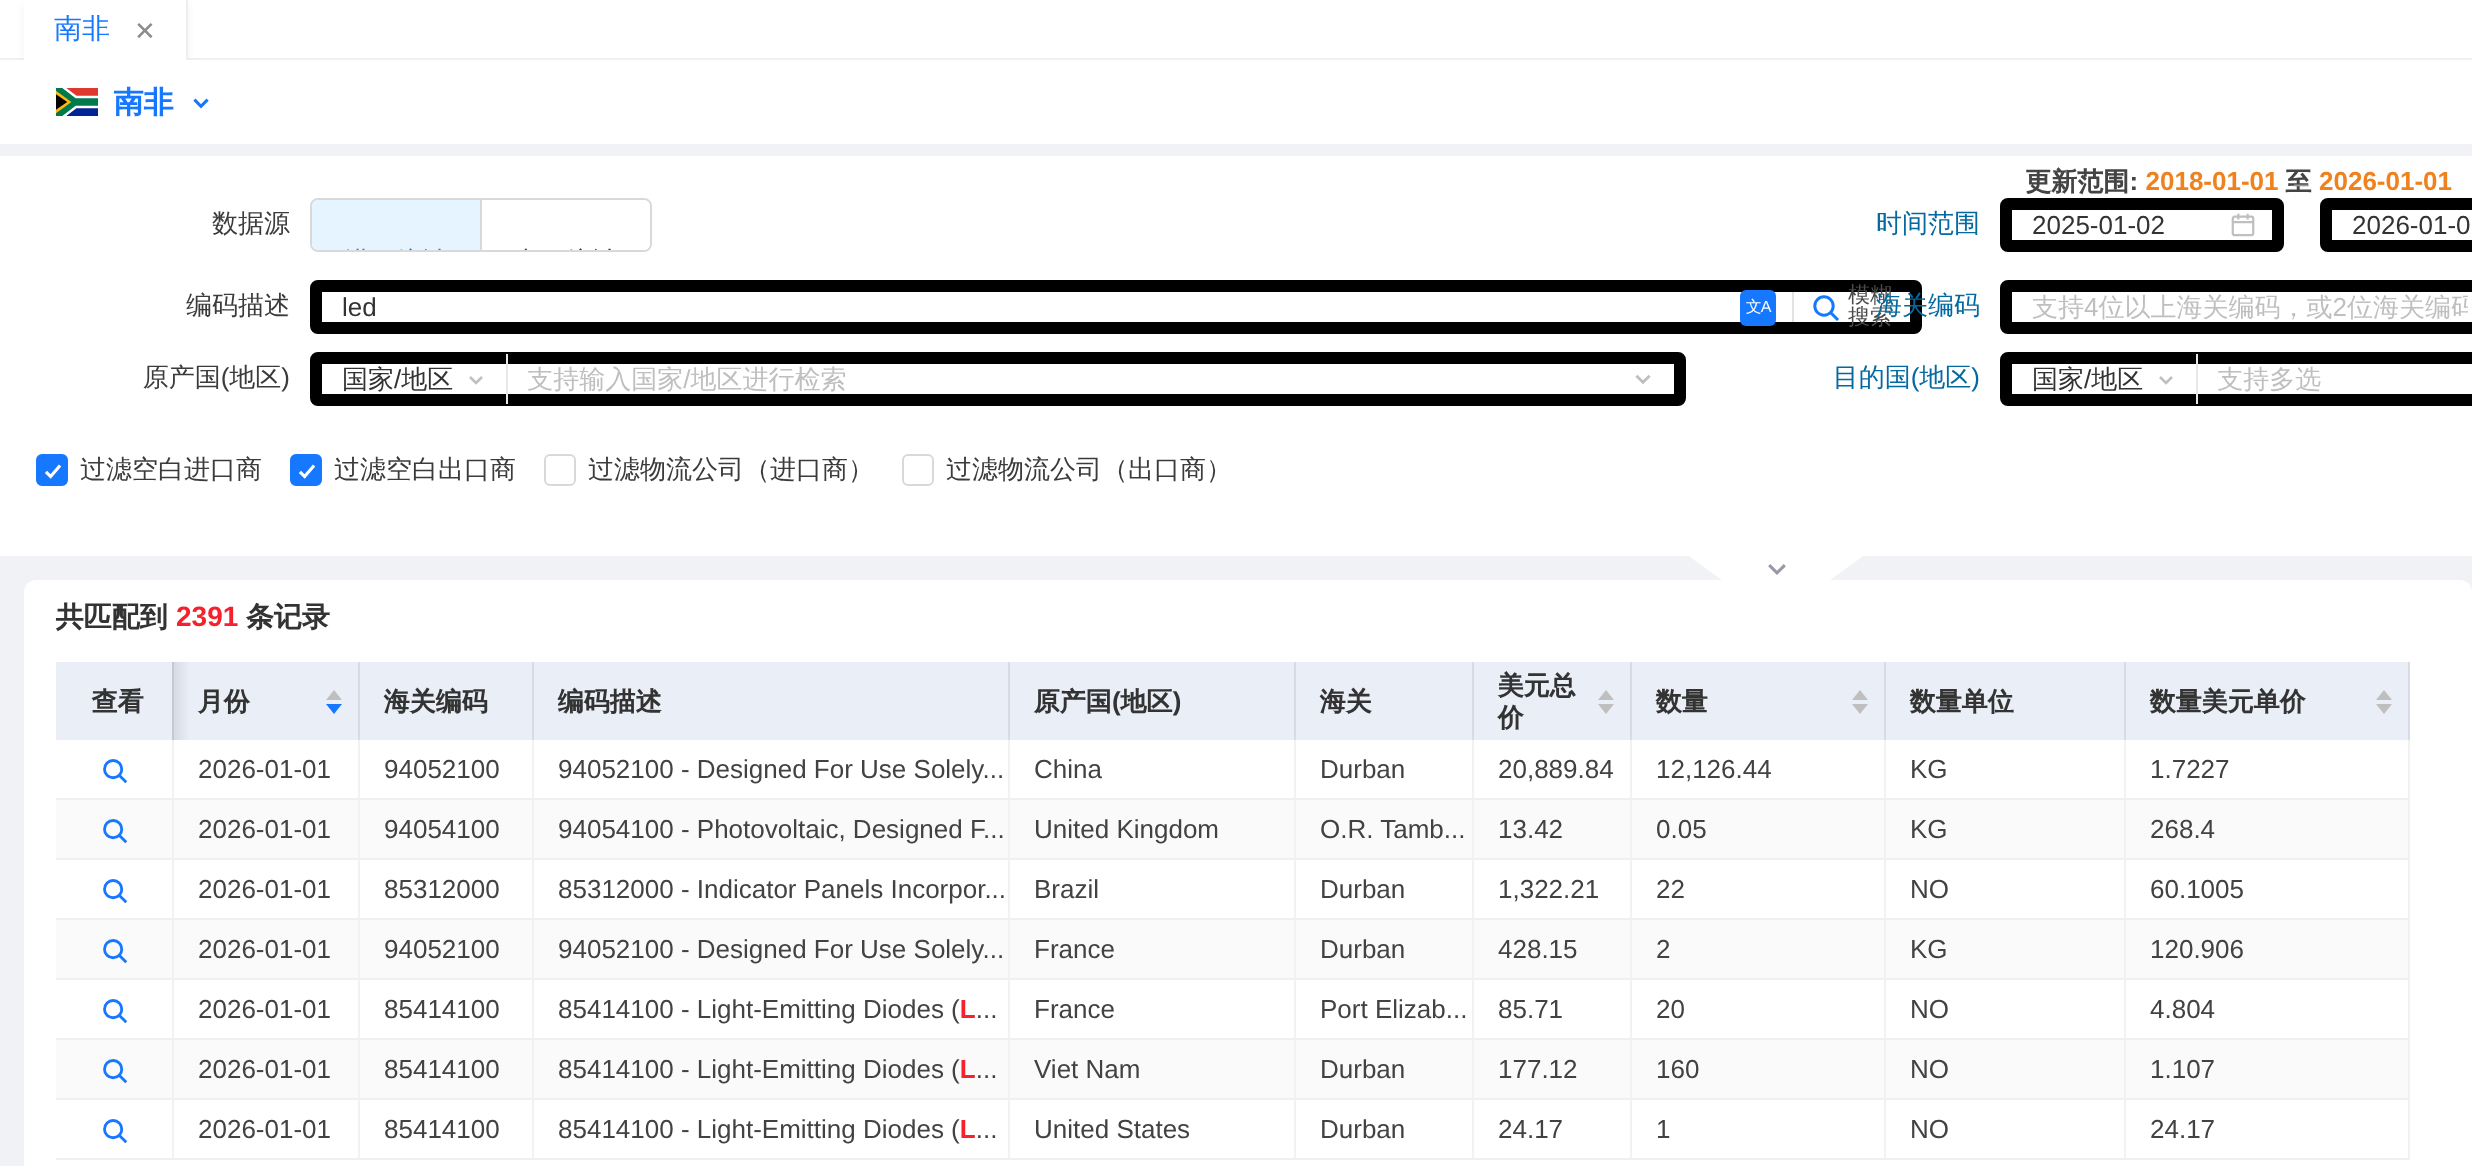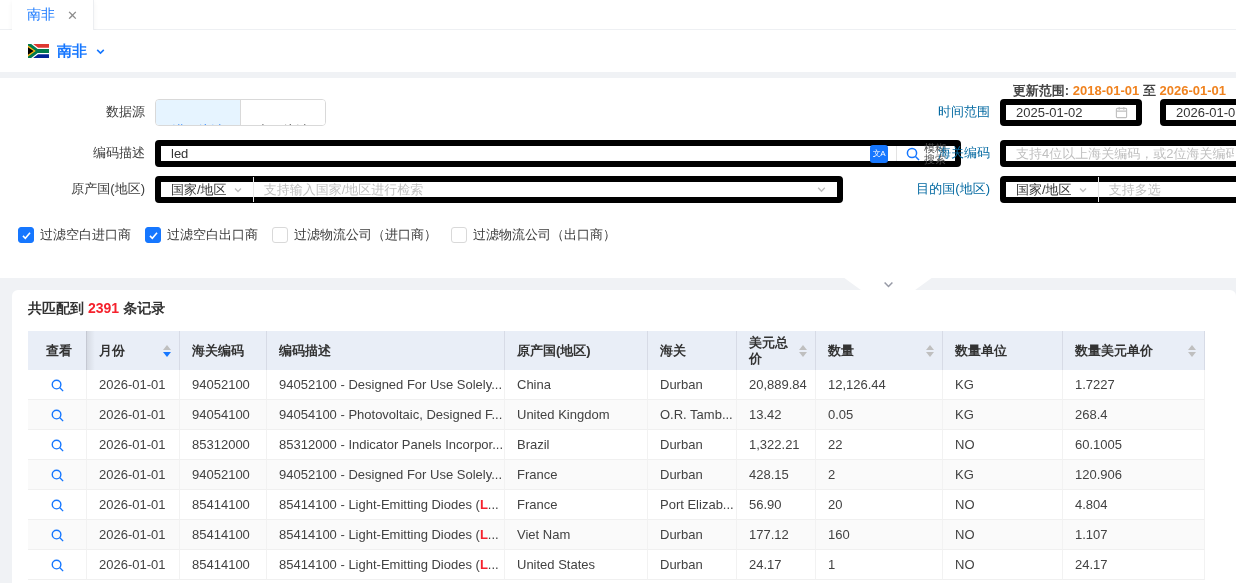--- a/index.html
+++ b/index.html
@@ -386,21 +386,21 @@
                 <svg width="15" height="15" viewBox="0 0 16 16">
                   <circle cx="7" cy="7" r="4.6" fill="none" stroke="currentColor" stroke-width="1.5"></circle>
                   <path d="M10.5 10.5 L14 14" stroke="currentColor" stroke-width="1.5"></path>
                 </svg>
               </span></td>
             <td>2026-01-01</td>
             <td>85414100</td>
             <td>85414100 - Light-Emitting Diodes (<span class="hl">L</span>...</td>
             <td>France</td>
             <td>Port Elizab...</td>
-            <td>56.90</td>
+            <td>85.71</td>
             <td>20</td>
             <td>NO</td>
             <td>4.804</td>
           </tr>
           <tr class="even">
             <td class="center fixed"><span class="viewbtn">
                 <svg width="15" height="15" viewBox="0 0 16 16">
                   <circle cx="7" cy="7" r="4.6" fill="none" stroke="currentColor" stroke-width="1.5"></circle>
                   <path d="M10.5 10.5 L14 14" stroke="currentColor" stroke-width="1.5"></path>
                 </svg>

